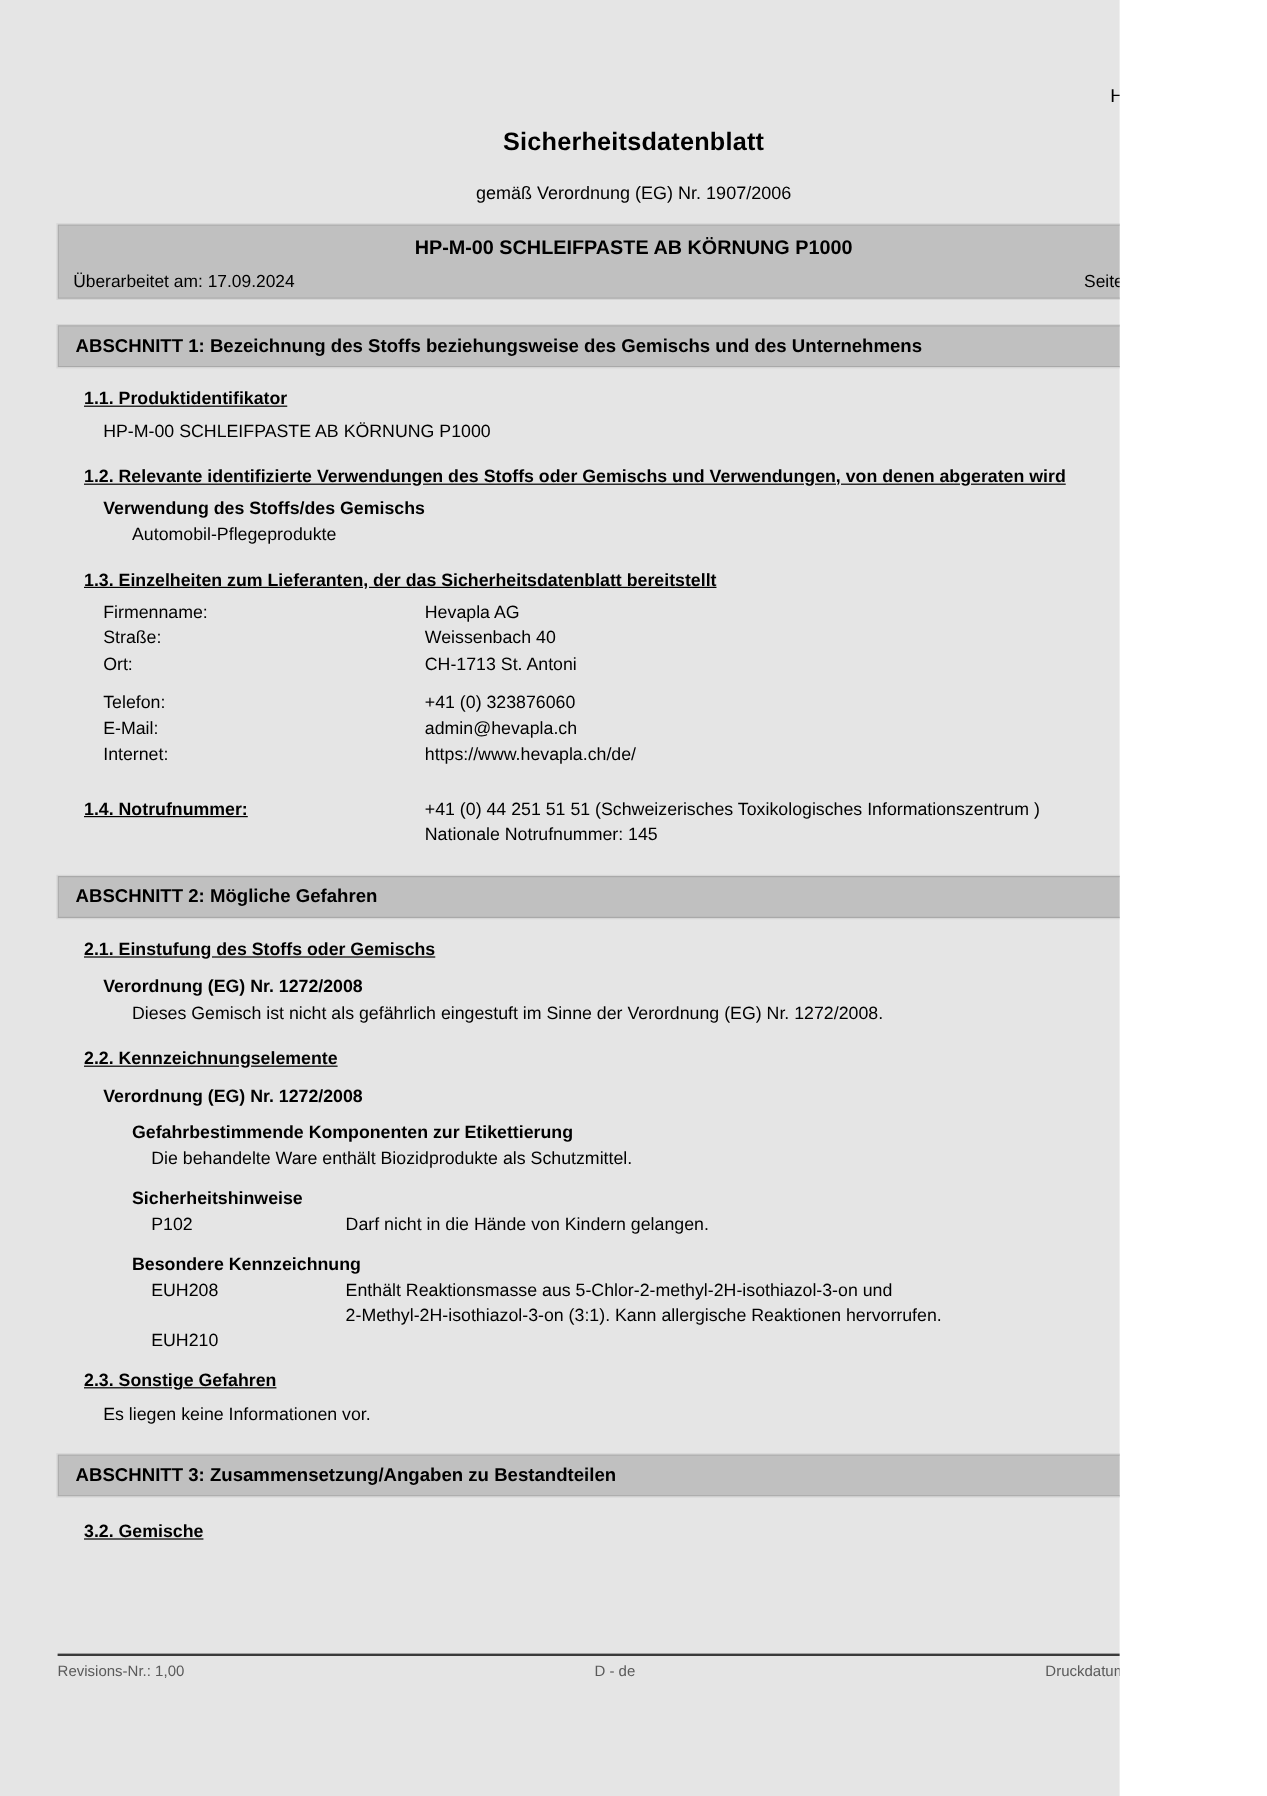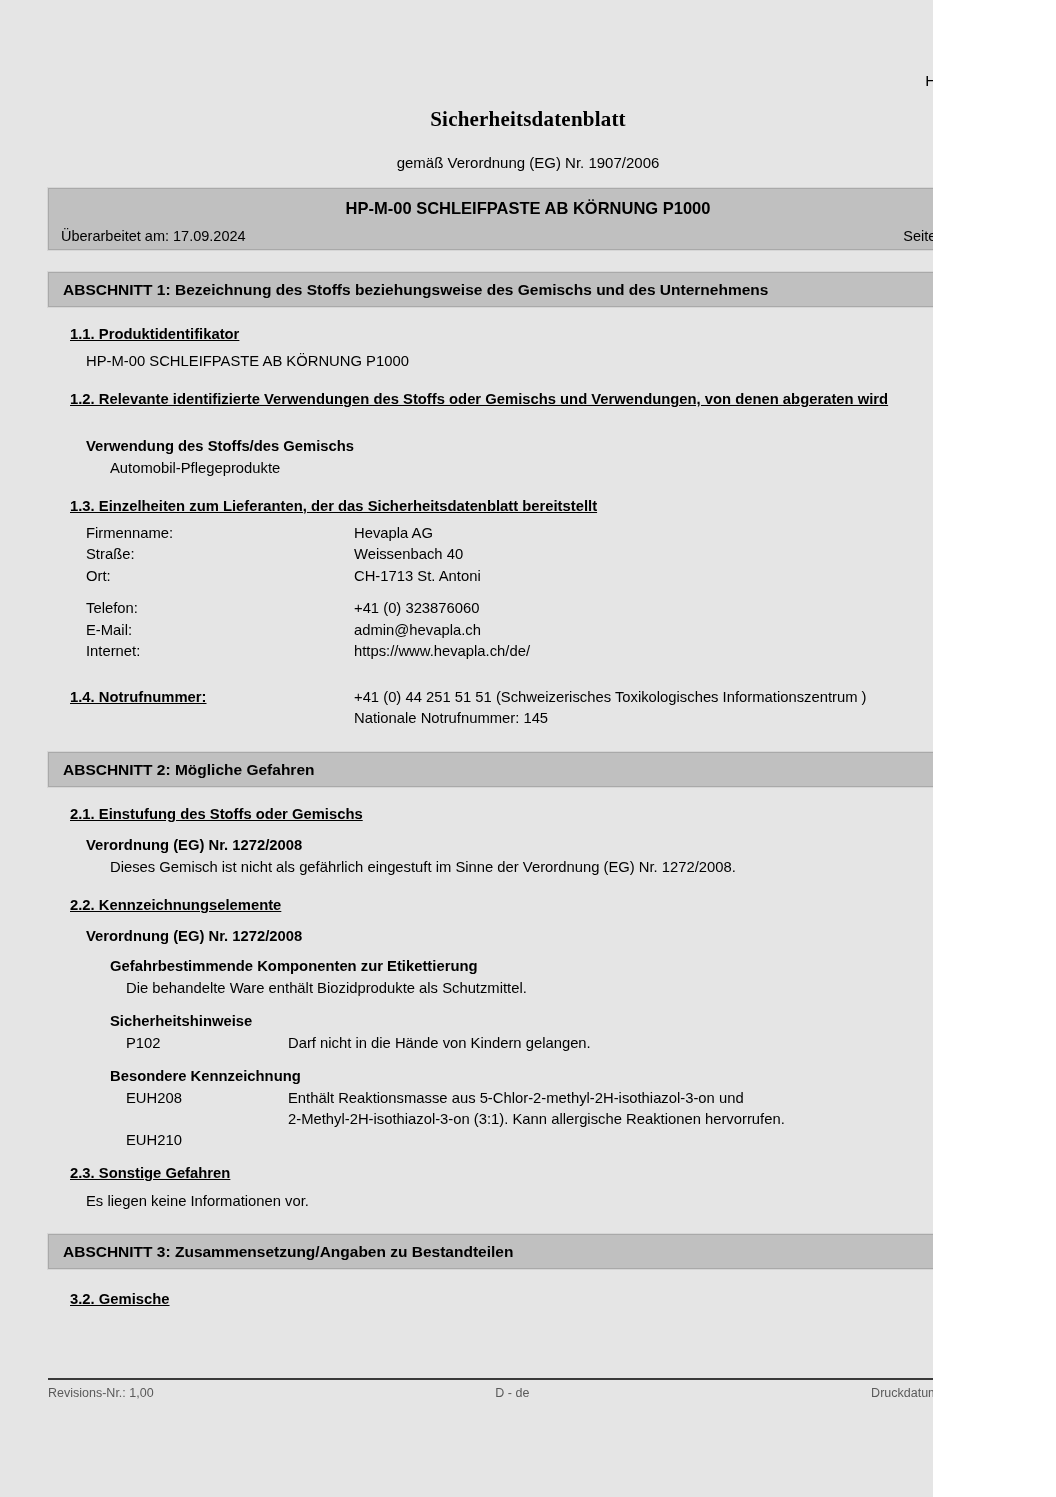--- a/index.html
+++ b/index.html
@@ -33,21 +33,20 @@
     font-size: 15.5px;
     line-height: 1.2;
     padding-top: 72px;
   }
   .doc-title {
     text-align: center;
     font-size: 21px;
     font-weight: bold;
     margin-top: 16px;
     letter-spacing: .2px;
-    font-family: Liberation Serif, serif;
   }
   .doc-subtitle {
     text-align: center;
     font-size: 15px;
     margin-top: 22px;
   }
 
   
   .gray-bar {
     background: #c0c0c0;
@@ -85,21 +84,21 @@
   .h2 {
     font-weight: bold;
     font-size: 14.8px;
     text-decoration: underline;
     margin-top: 17px;
     line-height: 1.45;
   }
   .h3 {
     font-weight: bold;
     font-size: 14.8px;
-    margin-top: 27px;
+    margin-top: 6px;
   }
   .txt {
     font-size: 14.8px;
     line-height: 1.42;
   }
   .mt6  { margin-top: 6px; }
   .mt4  { margin-top: 4px; }
   .mt12 { margin-top: 24px; }
   .ind1 { margin-left: 22px; }
   .ind2 { margin-left: 38px; }

